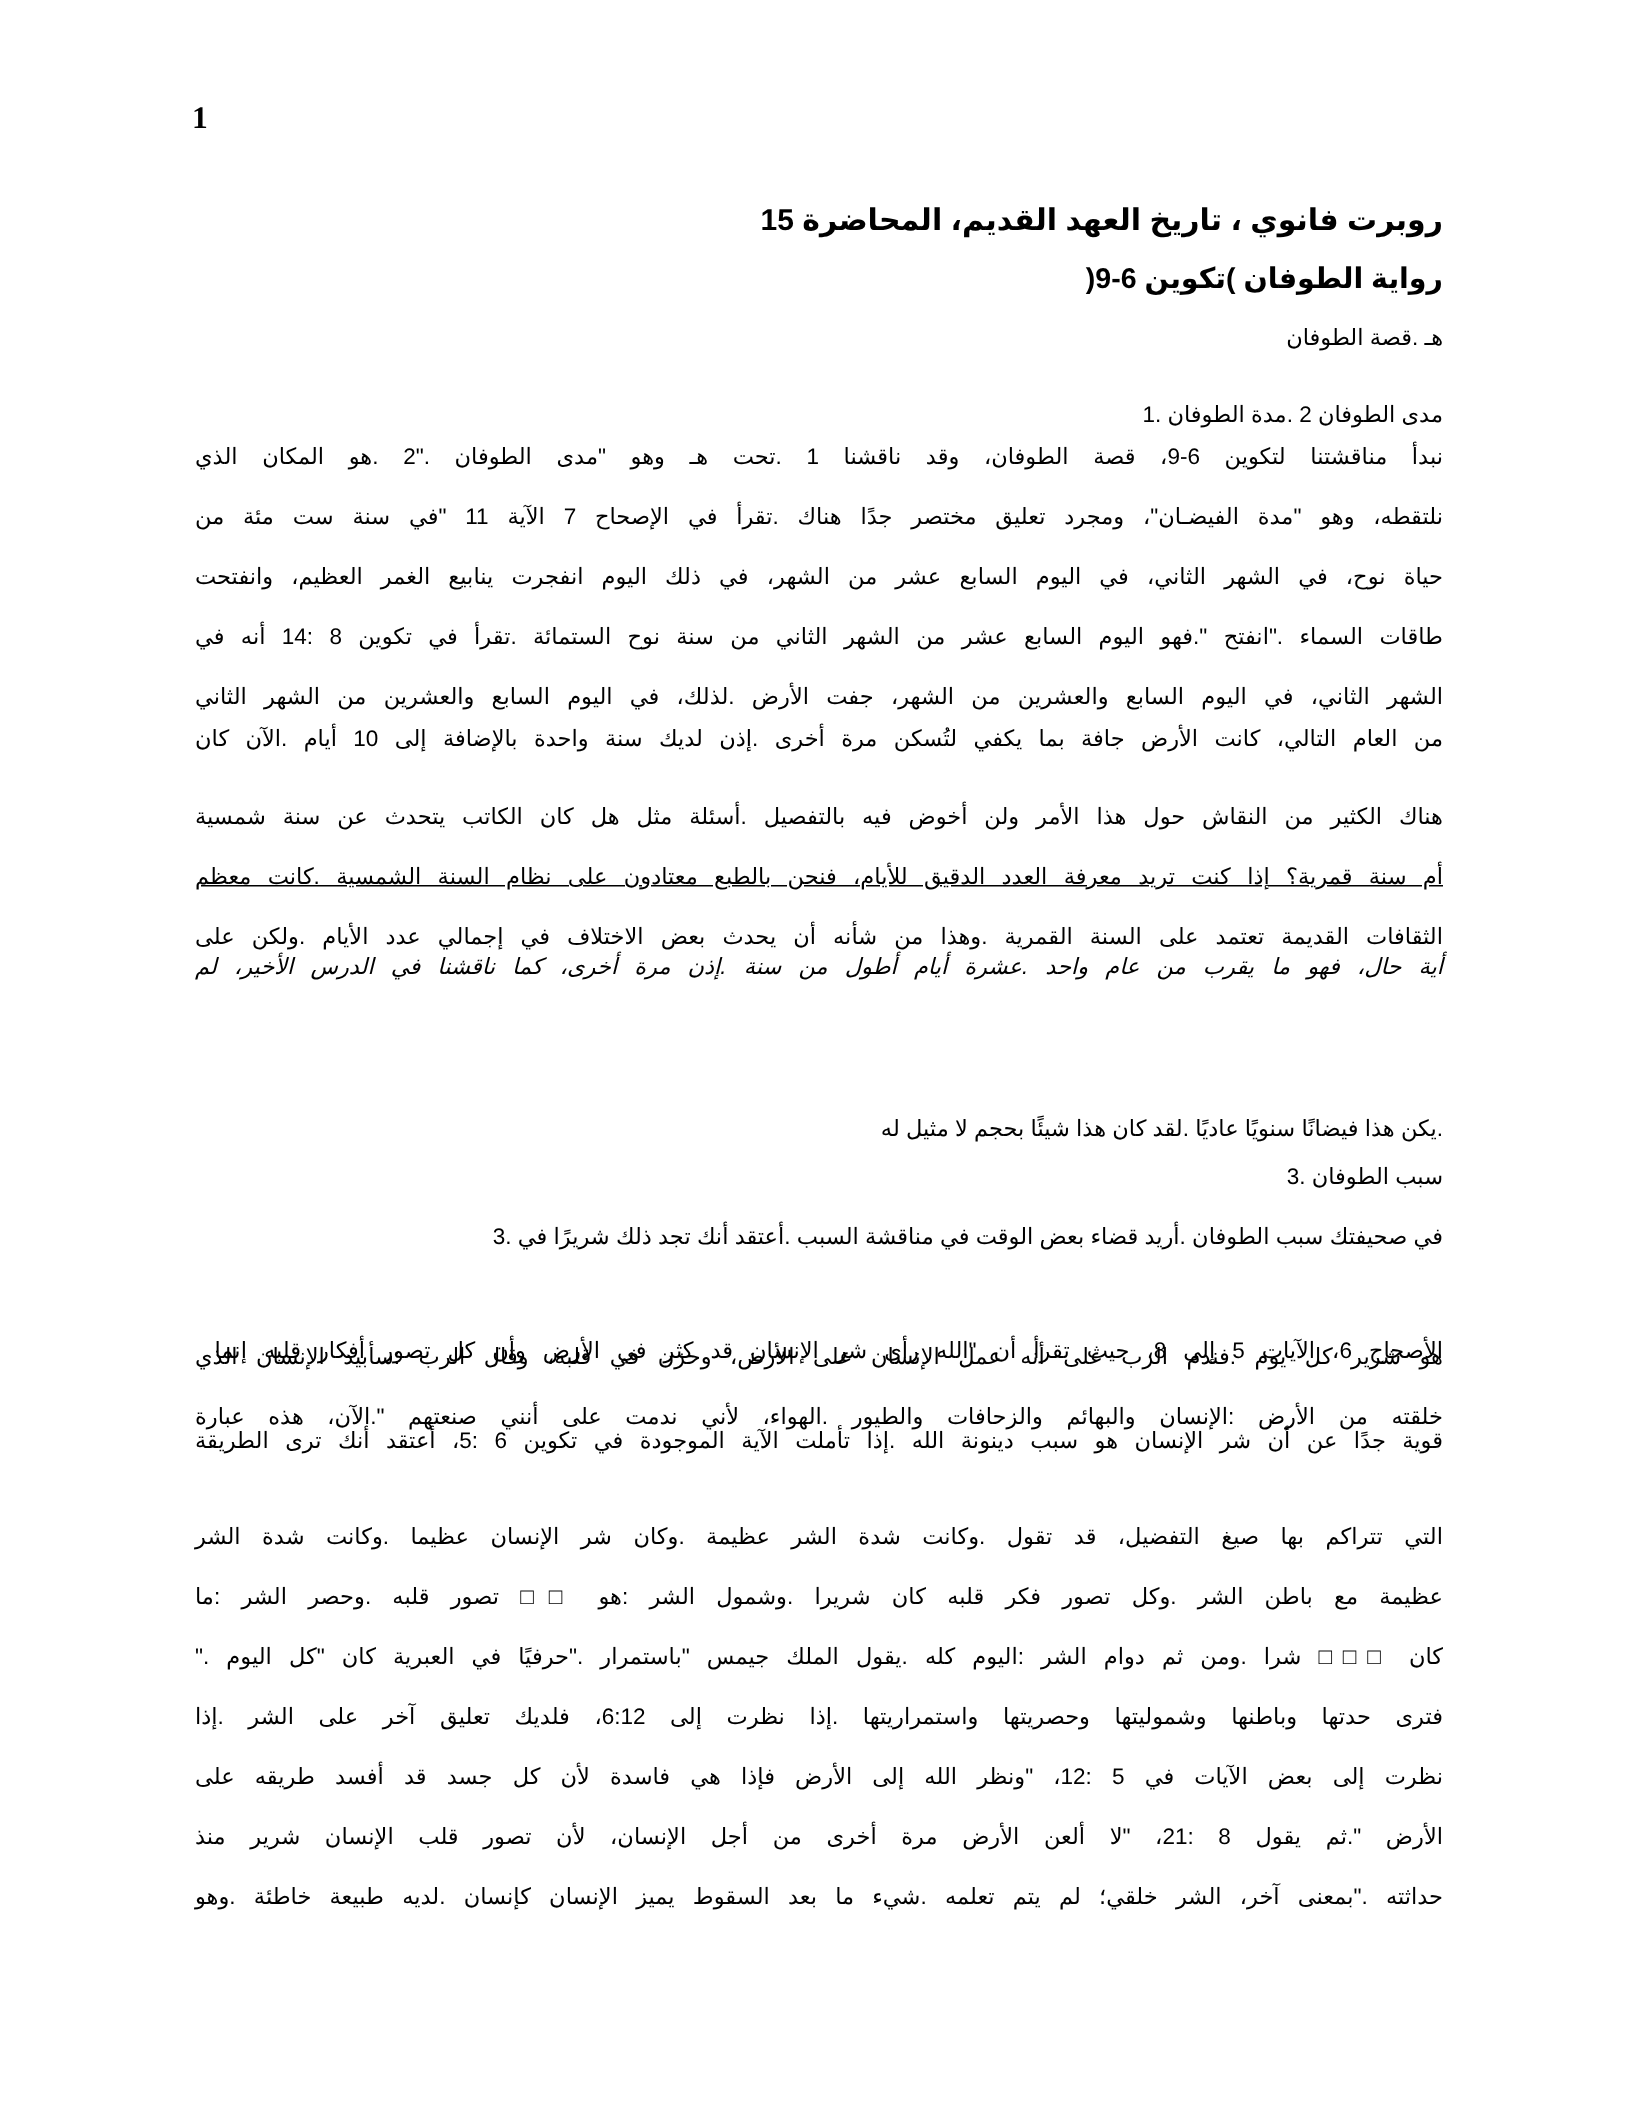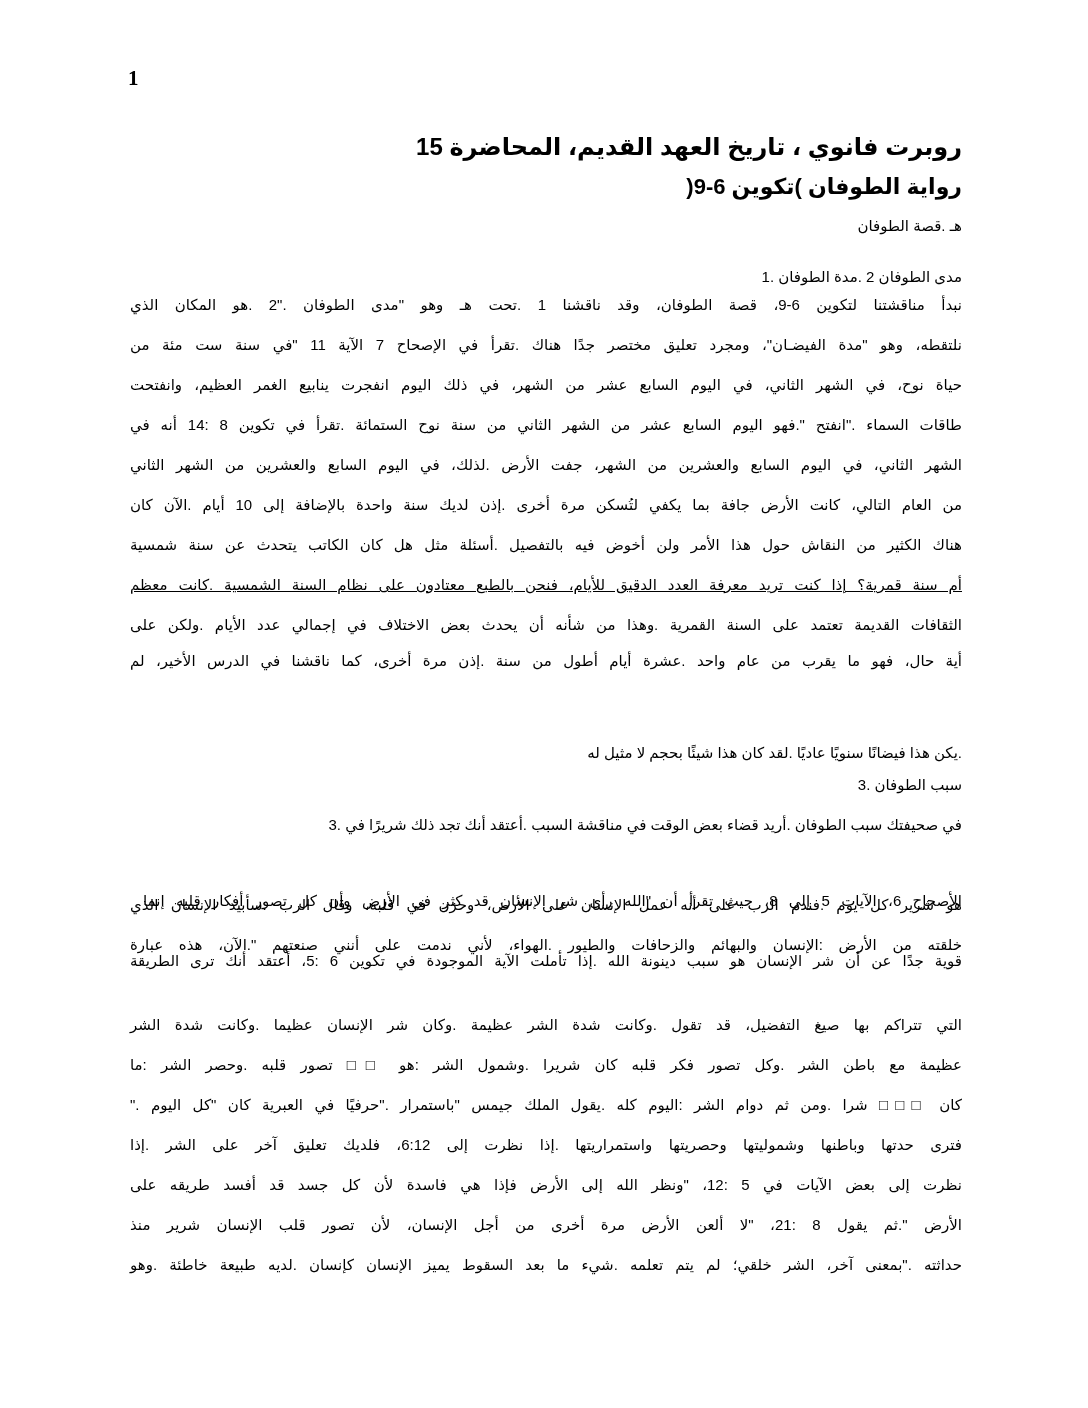--- a/index.html
+++ b/index.html
@@ -35,25 +35,25 @@
       right: 0;
       white-space: nowrap;
       font-size: 15px;
       line-height: 30px;
       height: 30px;
       direction: rtl;
       unicode-bidi: plaintext;
     }
     .title {
       font-weight: bold;
-      font-size: 24px;
+      font-size: 20px;
     }
     .subtitle {
       font-weight: bold;
-      font-size: 22px;
+      font-size: 19px;
     }
     .justified {
       left: 0;
       text-align: justify;
       text-align-last: justify;
     }
     .last-line {
       text-align: right;
       margin-top: 48px;
     }
@@ -68,25 +68,25 @@
   <div class="line subtitle" style="top:50px;">رواية الطوفان )تكوين 6-9(</div>
   <div class="line" style="top:89px;">هـ .قصة الطوفان</div>
   <div class="line" style="top:140px;">مدى الطوفان 2 .مدة الطوفان .1</div>
 
   <div>
     <div class="line justified" style="top:168px;">نبدأ مناقشتنا لتكوين 6-9، قصة الطوفان، وقد ناقشنا 1 .تحت هـ وهو "مدى الطوفان ."2 .هو المكان الذي</div>
     <div class="line justified" style="top:208px;">نلتقطه، وهو "مدة الفيضـان"، ومجرد تعليق مختصر جدًا هناك .تقرأ في الإصحاح 7 الآية 11 "في سنة ست مئة من</div>
     <div class="line justified" style="top:248px;">حياة نوح، في الشهر الثاني، في اليوم السابع عشر من الشهر، في ذلك اليوم انفجرت ينابيع الغمر العظيم، وانفتحت</div>
     <div class="line justified" style="top:288px;">طاقات السماء ."انفتح ".فهو اليوم السابع عشر من الشهر الثاني من سنة نوح الستمائة .تقرأ في تكوين 8 :14 أنه في</div>
     <div class="line justified" style="top:328px;">الشهر الثاني، في اليوم السابع والعشرين من الشهر، جفت الأرض .لذلك، في اليوم السابع والعشرين من الشهر الثاني</div>
-    <div class="line justified" style="top:368px;">من العام التالي، كانت الأرض جافة بما يكفي لتُسكن مرة أخرى .إذن لديك سنة واحدة بالإضافة إلى 10 أيام .الآن كان</div>
+    <div class="line justified" style="top:356px;">من العام التالي، كانت الأرض جافة بما يكفي لتُسكن مرة أخرى .إذن لديك سنة واحدة بالإضافة إلى 10 أيام .الآن كان</div>
     <div class="line justified" style="top:408px;">هناك الكثير من النقاش حول هذا الأمر ولن أخوض فيه بالتفصيل .أسئلة مثل هل كان الكاتب يتحدث عن سنة شمسية</div>
     <div class="line justified" style="top:448px;text-decoration:underline;">أم سنة قمرية؟ إذا كنت تريد معرفة العدد الدقيق للأيام، فنحن بالطبع معتادون على نظام السنة الشمسية .كانت معظم</div>
     <div class="line justified" style="top:488px;">الثقافات القديمة تعتمد على السنة القمرية .وهذا من شأنه أن يحدث بعض الاختلاف في إجمالي عدد الأيام .ولكن على</div>
-    <div class="line justified" style="top:524px;">أية حال، فهو ما يقرب من عام واحد .عشرة أيام أطول من سنة .إذن مرة أخرى، كما ناقشنا في الدرس الأخير، لم</div>
+    <div class="line justified" style="top:508px;font-style:italic;">أية حال، فهو ما يقرب من عام واحد .عشرة أيام أطول من سنة .إذن مرة أخرى، كما ناقشنا في الدرس الأخير، لم</div>
     <div class="line last-line" style="top:568px;">.يكن هذا فيضانًا سنويًا عاديًا .لقد كان هذا شيئًا بحجم لا مثيل له</div>
   </div>
 
   <div class="line" style="top:648px;">سبب الطوفان .3</div>
 
   <div>
     <div class="line" style="top:688px; right:0;">في صحيفتك سبب الطوفان .أريد قضاء بعض الوقت في مناقشة السبب .أعتقد أنك تجد ذلك شريرًا في  .3</div>
     <div class="line justified" style="top:764px;margin-left:13px;">الأصحاح 6، الآيات 5 إلى 8، حيث تقرأ أن "الله رأى شر الإنسان قد كثر في الأرض وأن كل تصور أفكار قلبه إنما</div>
     <div class="line justified" style="top:768px;">هو شرير كل يوم .فندم الرب على أنه عمل الإنسان على الأرض، وحزن في قلبه، وقال الرب :سأبيد الإنسان الذي</div>
     <div class="line justified" style="top:808px;">خلقته من الأرض :الإنسان والبهائم والزحافات والطيور  .الهواء، لأني ندمت على أنني صنعتهم ".الآن، هذه عبارة</div>

